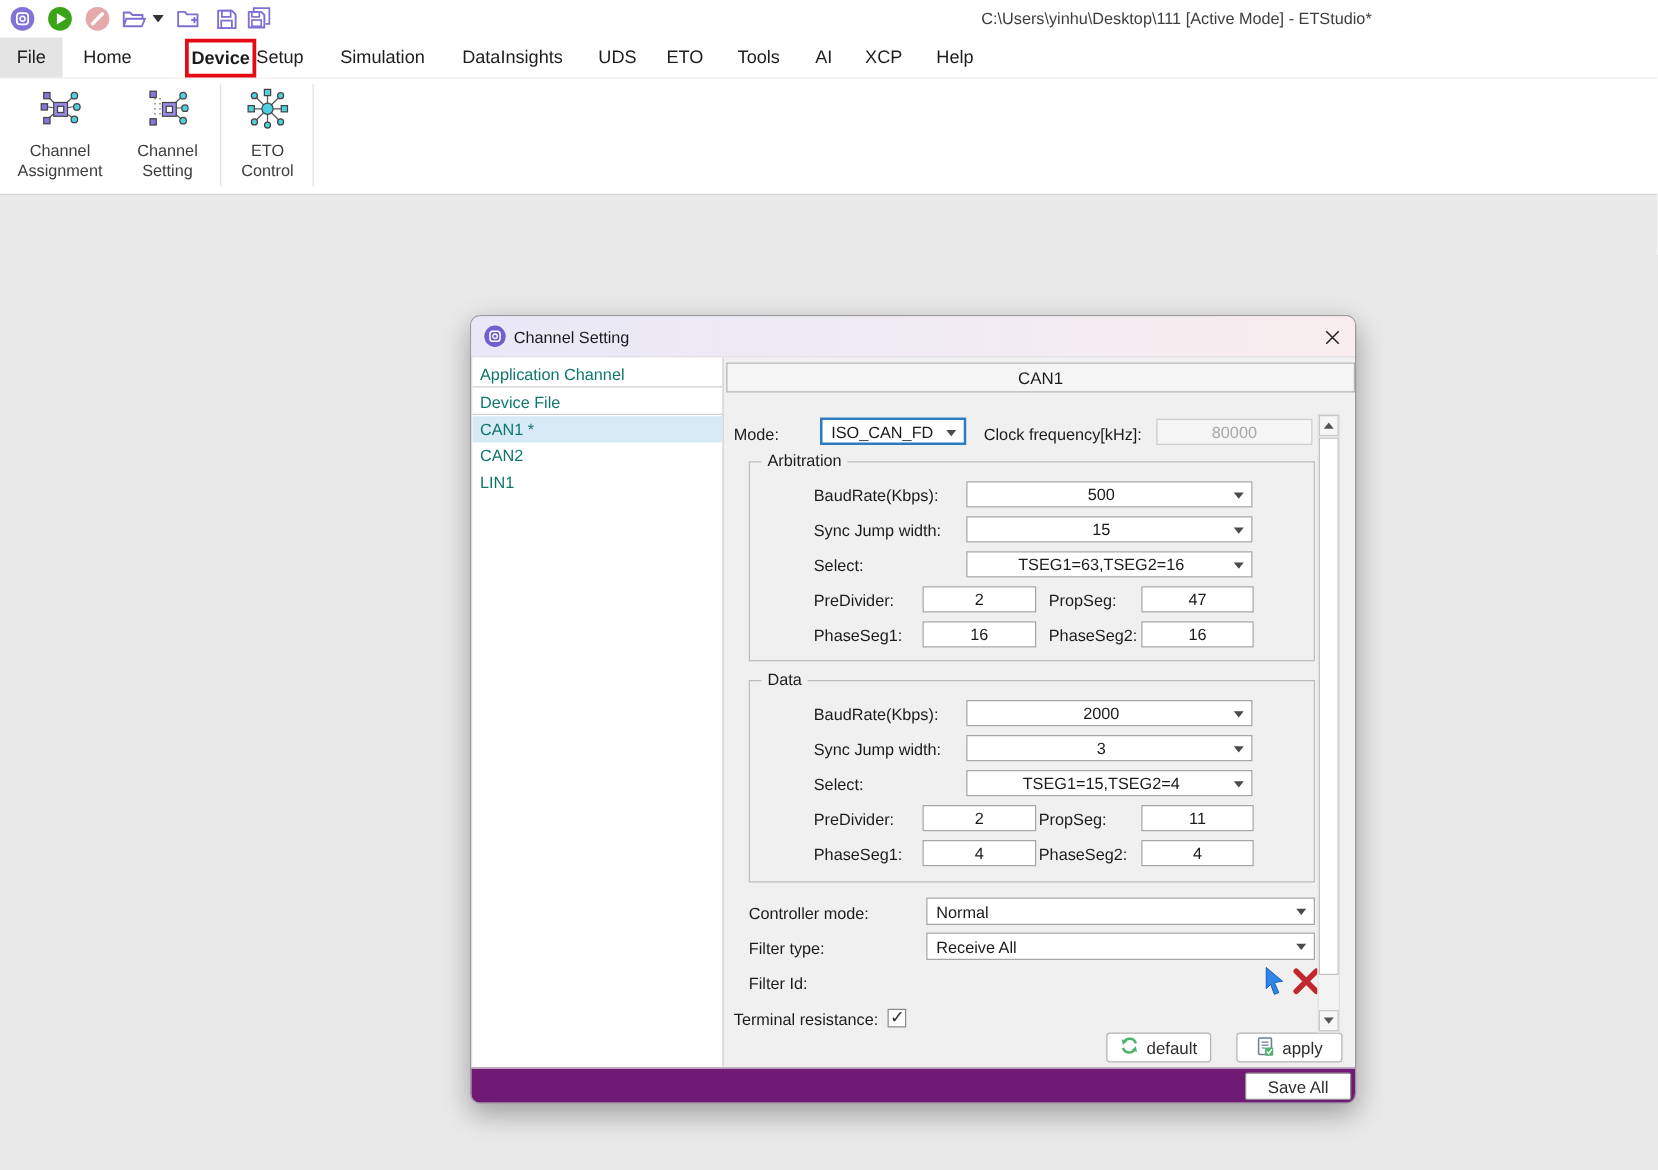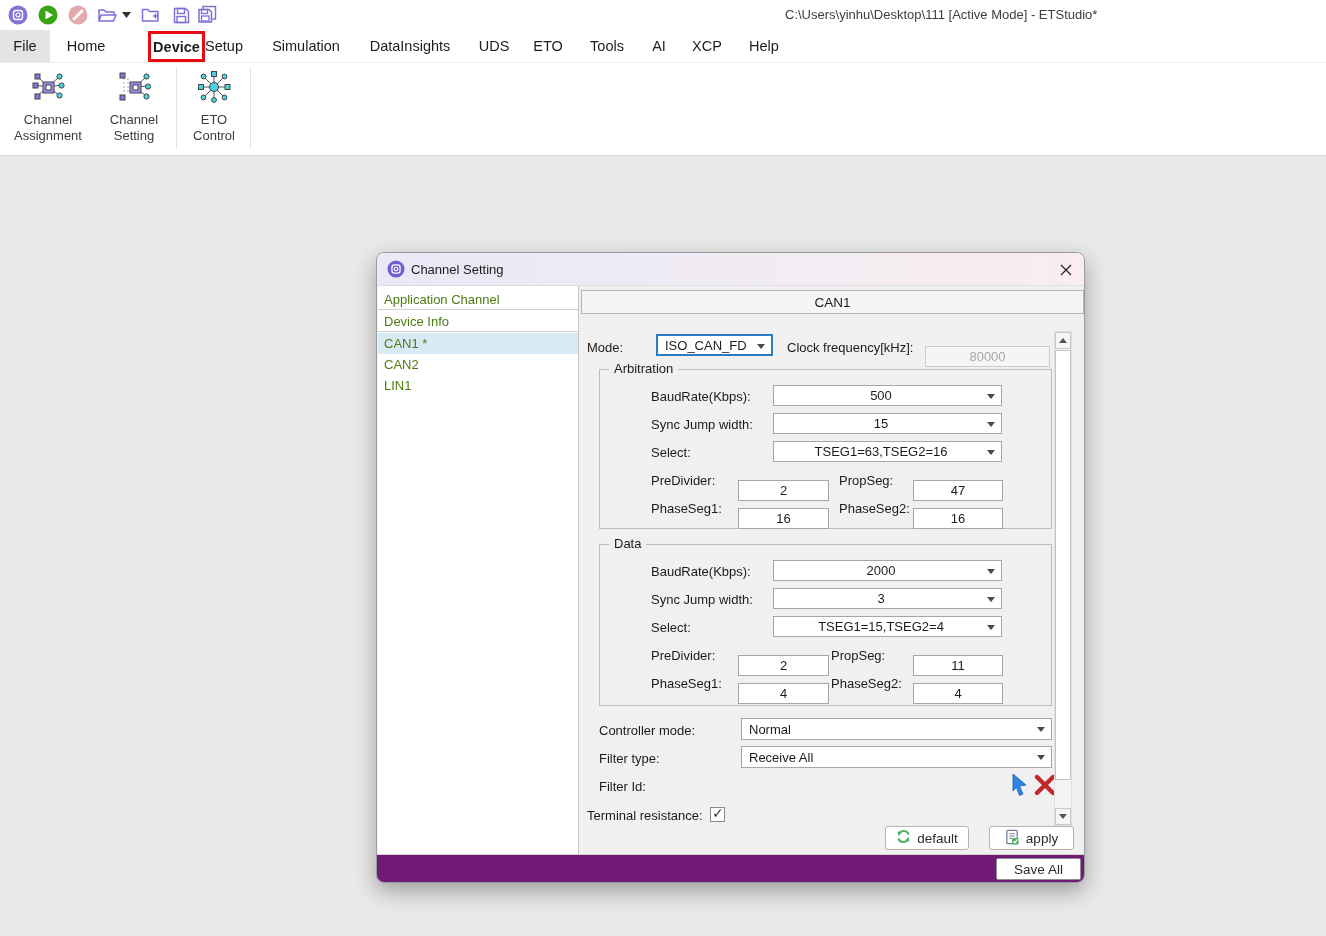--- a/index.html
+++ b/index.html
@@ -31,42 +31,42 @@
   #dialog { left:376px; top:252px; width:709px; height:631px; background:#f0f0f0; border:1px solid #9b9b9b;
             border-radius:8px; box-shadow:0 8px 22px rgba(0,0,0,0.33); overflow:hidden; }
   #dlg-titlebar { left:0; top:0; width:709px; height:33px;
                   background:linear-gradient(90deg,#eae8f7 0%, #f1ecf3 55%, #f9edee 100%);
                   border-bottom:1px solid #e0dde4; }
   #dlg-title { left:34px; top:9px; font-size:13px; color:#1b1b1b; }
   #dlg-close { right:10px; top:7px; width:20px; height:20px; display:flex; align-items:center; justify-content:center; cursor:default; }
 
   
   #dlg-list { left:1px; top:33px; width:201px; height:568px; background:#fff; border-right:1px solid #c5c5c5; }
-  .list-item { left:0; width:200px; height:21px; display:flex; align-items:center; padding-left:6px; font-size:13px; color:#4d7c0f; cursor:default; }
+  .list-item { left:0; width:200px; height:21px; display:flex; align-items:center; padding-left:6px; font-size:13px; color:#0f766e; cursor:default; }
   .list-item.hdr { border-bottom:1px solid #cfcfcf; }
   .list-item.sel { background:#d9eaf7; }
 
   
   #dlg-panel { left:202px; top:33px; width:507px; height:568px; background:#f0f0f0; }
   .lbl { position:absolute; font-size:13px; color:#1b1b1b; white-space:nowrap; }
   #can-header { left:2px; top:4px; width:503px; height:24px; background:#f5f5f5; border:1px solid #b5b5b5;
                 display:flex; align-items:center; justify-content:center; font-size:13.5px; color:#1b1b1b; }
 
   .group { position:absolute; border:1px solid #bdbdbd; }
   .group-legend { position:absolute; top:-9px; left:9px; background:#f0f0f0; padding:0 5px; font-size:13px; color:#1b1b1b; white-space:nowrap; }
 
   .dd { position:absolute; height:22px; background:#fff; border:1px solid #a6a6a6; display:flex; align-items:center; font-size:13px; color:#1b1b1b; cursor:default; }
   .dd.focus { border:2px solid #2b7cc0; }
   .dd-text { flex:1; padding:0 16px 0 7px; white-space:nowrap; overflow:hidden; }
   .dd.center .dd-text { text-align:center; padding-right:20px; }
   .dd-arrow { position:absolute; right:6px; top:8px; width:0; height:0;
               border-left:4px solid transparent; border-right:4px solid transparent; border-top:5px solid #4a4a4a; }
 
   input.num { position:absolute; height:21px; background:#fff; border:1px solid #a6a6a6; text-align:center;
-              font-size:13px; color:#1b1b1b; font-family:"Liberation Sans",sans-serif;margin-top:11px; }
+              font-size:13px; color:#1b1b1b; font-family:"Liberation Sans",sans-serif; }
   input.disabled { background:#f5f5f5; border:1px solid #cccccc; color:#a8a8a8; }
   input.filter { text-align:left; padding-left:8px; background:#efefef; border:1px solid #d2d2d2; }
   input.filter::placeholder { color:#b3b3b3; }
 
   .checkbox { position:absolute; width:15px; height:15px; background:#fff; border:1px solid #8a8a8a; }
   .checkbox.checked::after { content:"✓"; position:absolute; left:1px; top:-3px; font-size:14px; color:#333; }
 
   .btn { position:absolute; background:#fff; border:1px solid #b3b3b3; border-radius:3px; display:flex;
          align-items:center; justify-content:center; gap:6px; font-size:13.5px; color:#2c2c2c; cursor:default; }
 
@@ -264,21 +264,21 @@
       <span id="dlg-title" class="abs">Channel Setting</span>
       <div id="dlg-close" class="abs">
         <svg width="12" height="12" viewBox="0 0 12 12">
             <path d="M1 1 L11 11 M11 1 L1 11" stroke="#222" stroke-width="1.2"></path>
           </svg>
       </div>
     </div>
 
     <div id="dlg-list" class="abs">
       <div class="list-item hdr abs" style="top:3px">Application Channel</div>
-      <div class="list-item hdr abs" style="top:25px">Device Info</div>
+      <div class="list-item hdr abs" style="top:25px">Device File</div>
       <div class="list-item sel abs" style="top:47px">CAN1 *</div>
       <div class="list-item abs" style="top:68px">CAN2</div>
       <div class="list-item abs" style="top:89px">LIN1</div>
     </div>
 
     <div id="dlg-panel" class="abs">
       <div id="can-header" class="abs">CAN1</div>
 
 
       <span class="lbl" style="left:8px;top:54px">Mode:</span>

